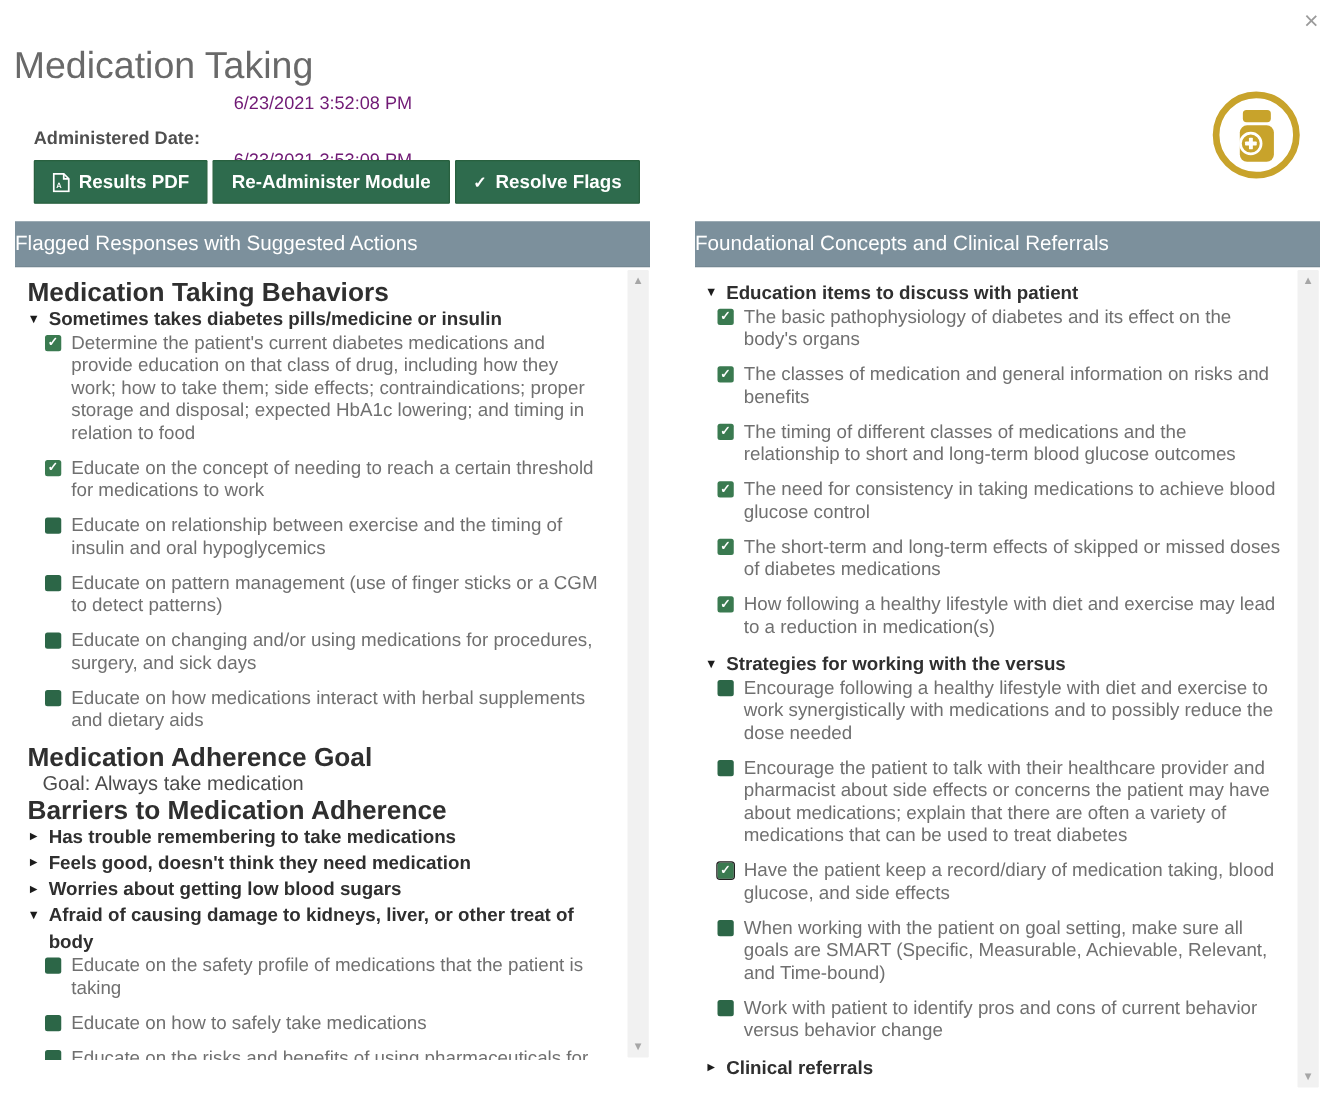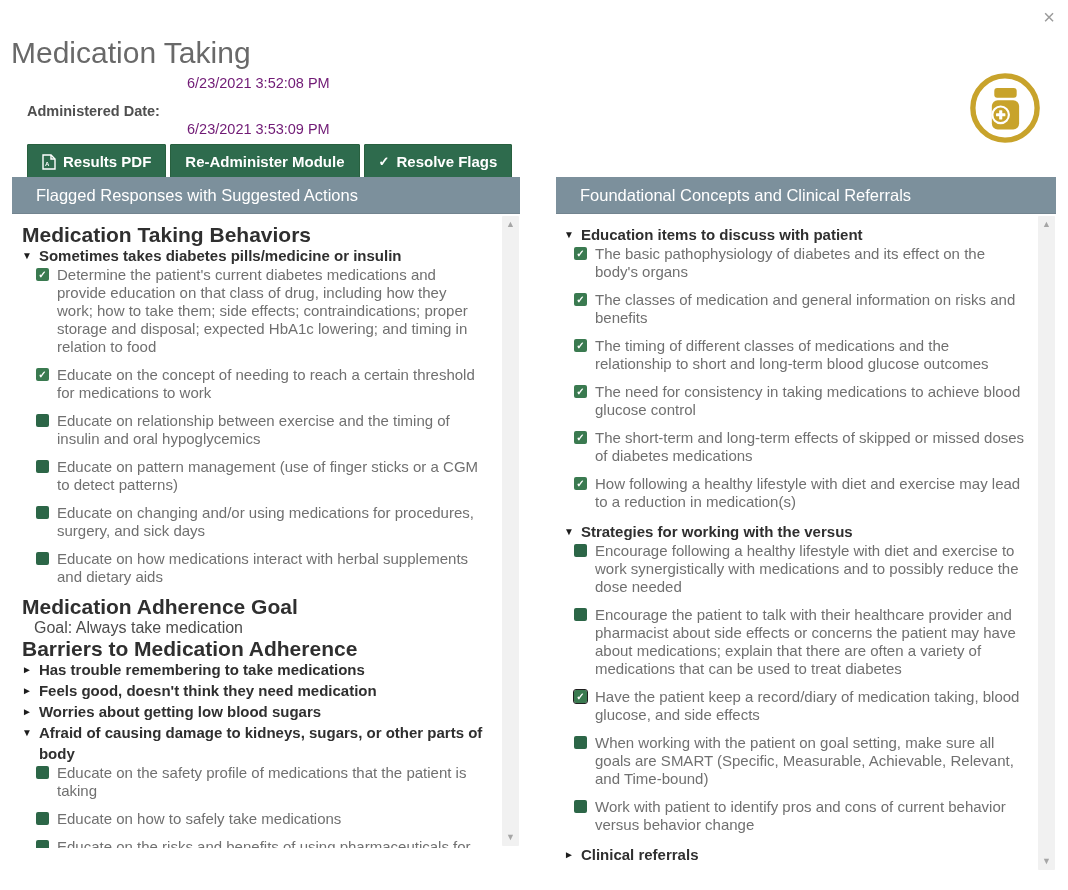--- a/index.html
+++ b/index.html
@@ -19,32 +19,32 @@
   }
   .meta { position:absolute; left:27px; top:74px; font-size:14.5px; }
   .meta-row { display:flex; line-height:18px; }
   .meta-label { width:160px; font-weight:700; color:#4f4f4f;margin-top:28px; }
   .meta-value { color:#701a75; }
   .toolbar { position:absolute; left:27px; top:128px; display:flex; gap:4px; }
   .btn {
     background:#2e6b4d; color:#ffffff; border:1px solid #28603f;
     font-family:"Liberation Sans", sans-serif; font-size:15px; font-weight:600;
     height:35px; padding:0 14px; display:flex; align-items:center; gap:7px;
-    cursor:pointer; border-radius:1px;margin-top:16px;
+    cursor:pointer; border-radius:1px;
   }
   .btn .bicon { display:inline-flex; align-items:center; }
   .btn .check-glyph { font-size:13px; }
   .module-icon { position:absolute; left:968px; top:71px; width:74px; height:74px; }
   .panels { position:absolute; top:177px; left:12px; display:flex; gap:36px; }
   .panel { display:flex; flex-direction:column; }
   .panel.left  { width:508px; }
   .panel.right { width:500px; }
   .panel-header {
     background:#7c909c; color:#ffffff; height:37px; line-height:37px;
-    font-size:16.5px; font-weight:400; padding-left:24px;
+    font-size:16.5px; font-weight:400; padding-left:0;
     border-bottom:1px solid rgba(0,0,0,0.08);
   }
   .panel-body { position:relative; background:#ffffff; overflow:hidden; }
   .panel.left  .panel-body { height:634px; }
   .panel.right .panel-body { height:658px; }
   .panel-content { padding:10px 34px 0 10px; }
   .panel.right .panel-content { padding:10px 30px 0 8px; }
   .li-header { font-size:21px; font-weight:700; color:#2f2f2f; line-height:21px; }
   .li-subtext { font-size:16px; color:#4c4c4c; line-height:21px; padding-left:12px; }
   .li-toggle {
@@ -168,21 +168,21 @@
           <div class="li-toggle">
             <span class="tri">►</span>
             <span>Feels good, doesn't think they need medication</span>
           </div>
           <div class="li-toggle">
             <span class="tri">►</span>
             <span>Worries about getting low blood sugars</span>
           </div>
           <div class="li-toggle">
             <span class="tri">▼</span>
-            <span>Afraid of causing damage to kidneys, sugars, or other parts of body</span>
+            <span>Afraid of causing damage to kidneys, liver, or other treat of body</span>
           </div>
           <div class="li-check">
             <span class="cb"></span>
             <span class="txt">Educate on the safety profile of medications that the patient is taking</span>
           </div>
           <div class="li-check">
             <span class="cb"></span>
             <span class="txt">Educate on how to safely take medications</span>
           </div>
           <div class="li-check">

